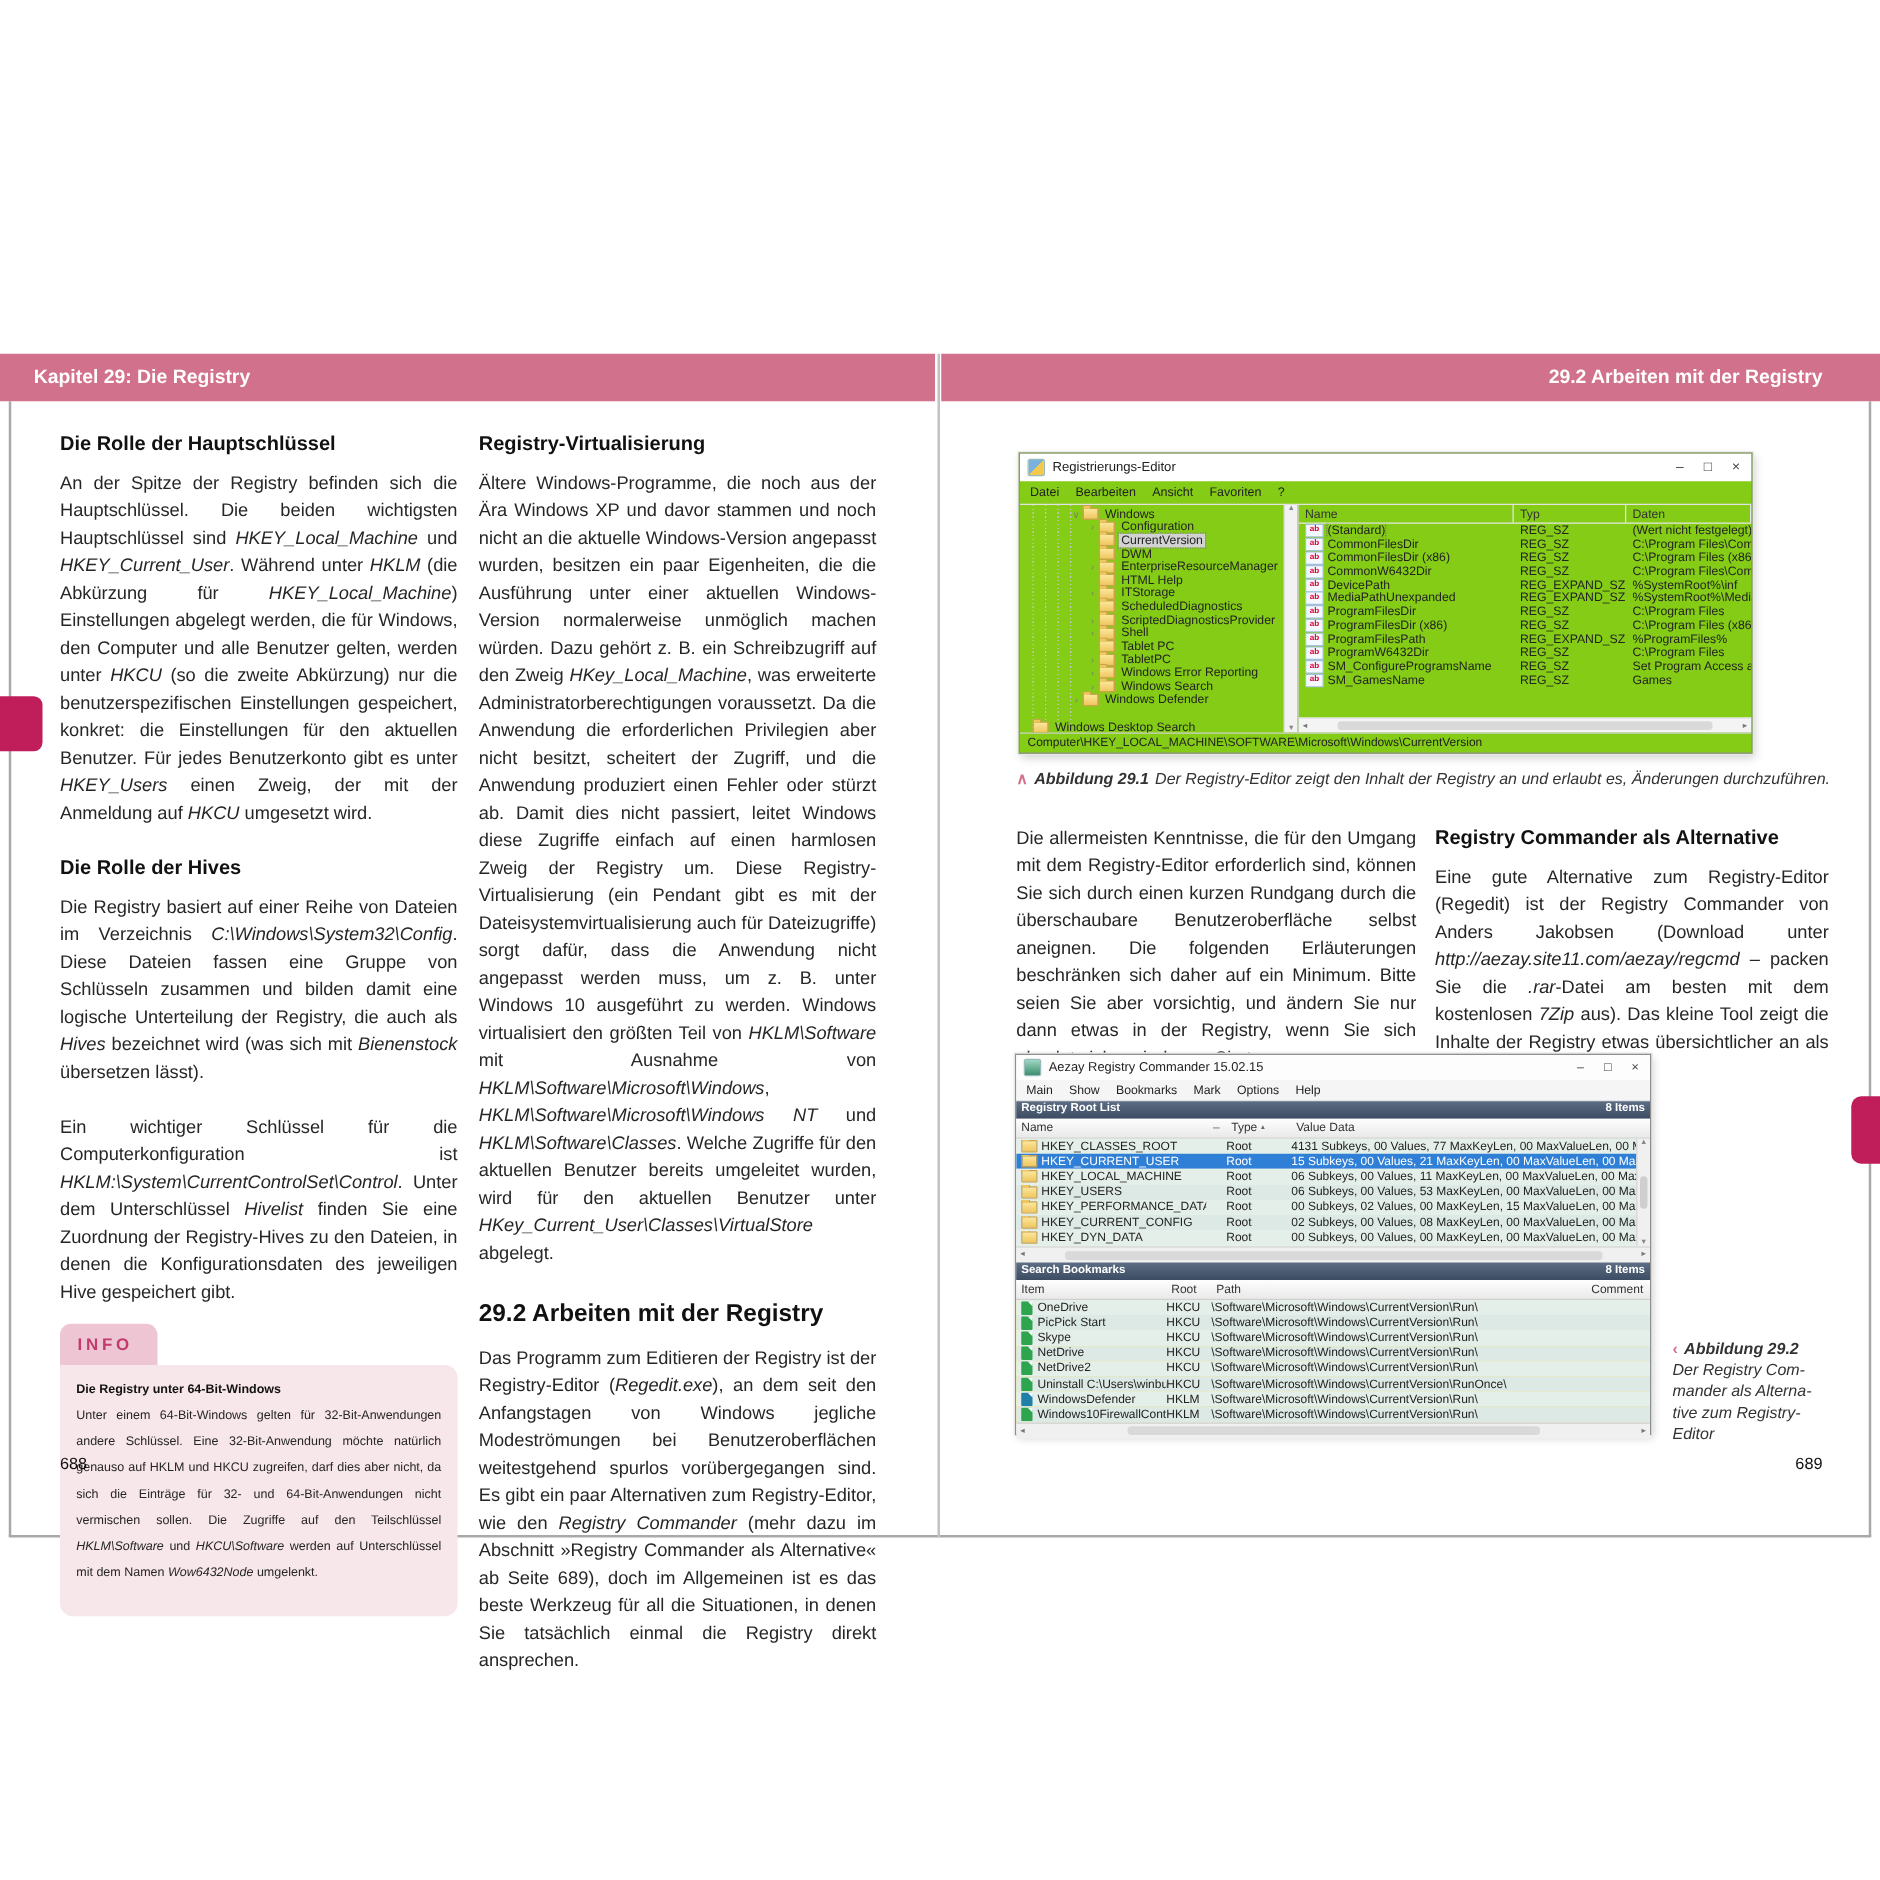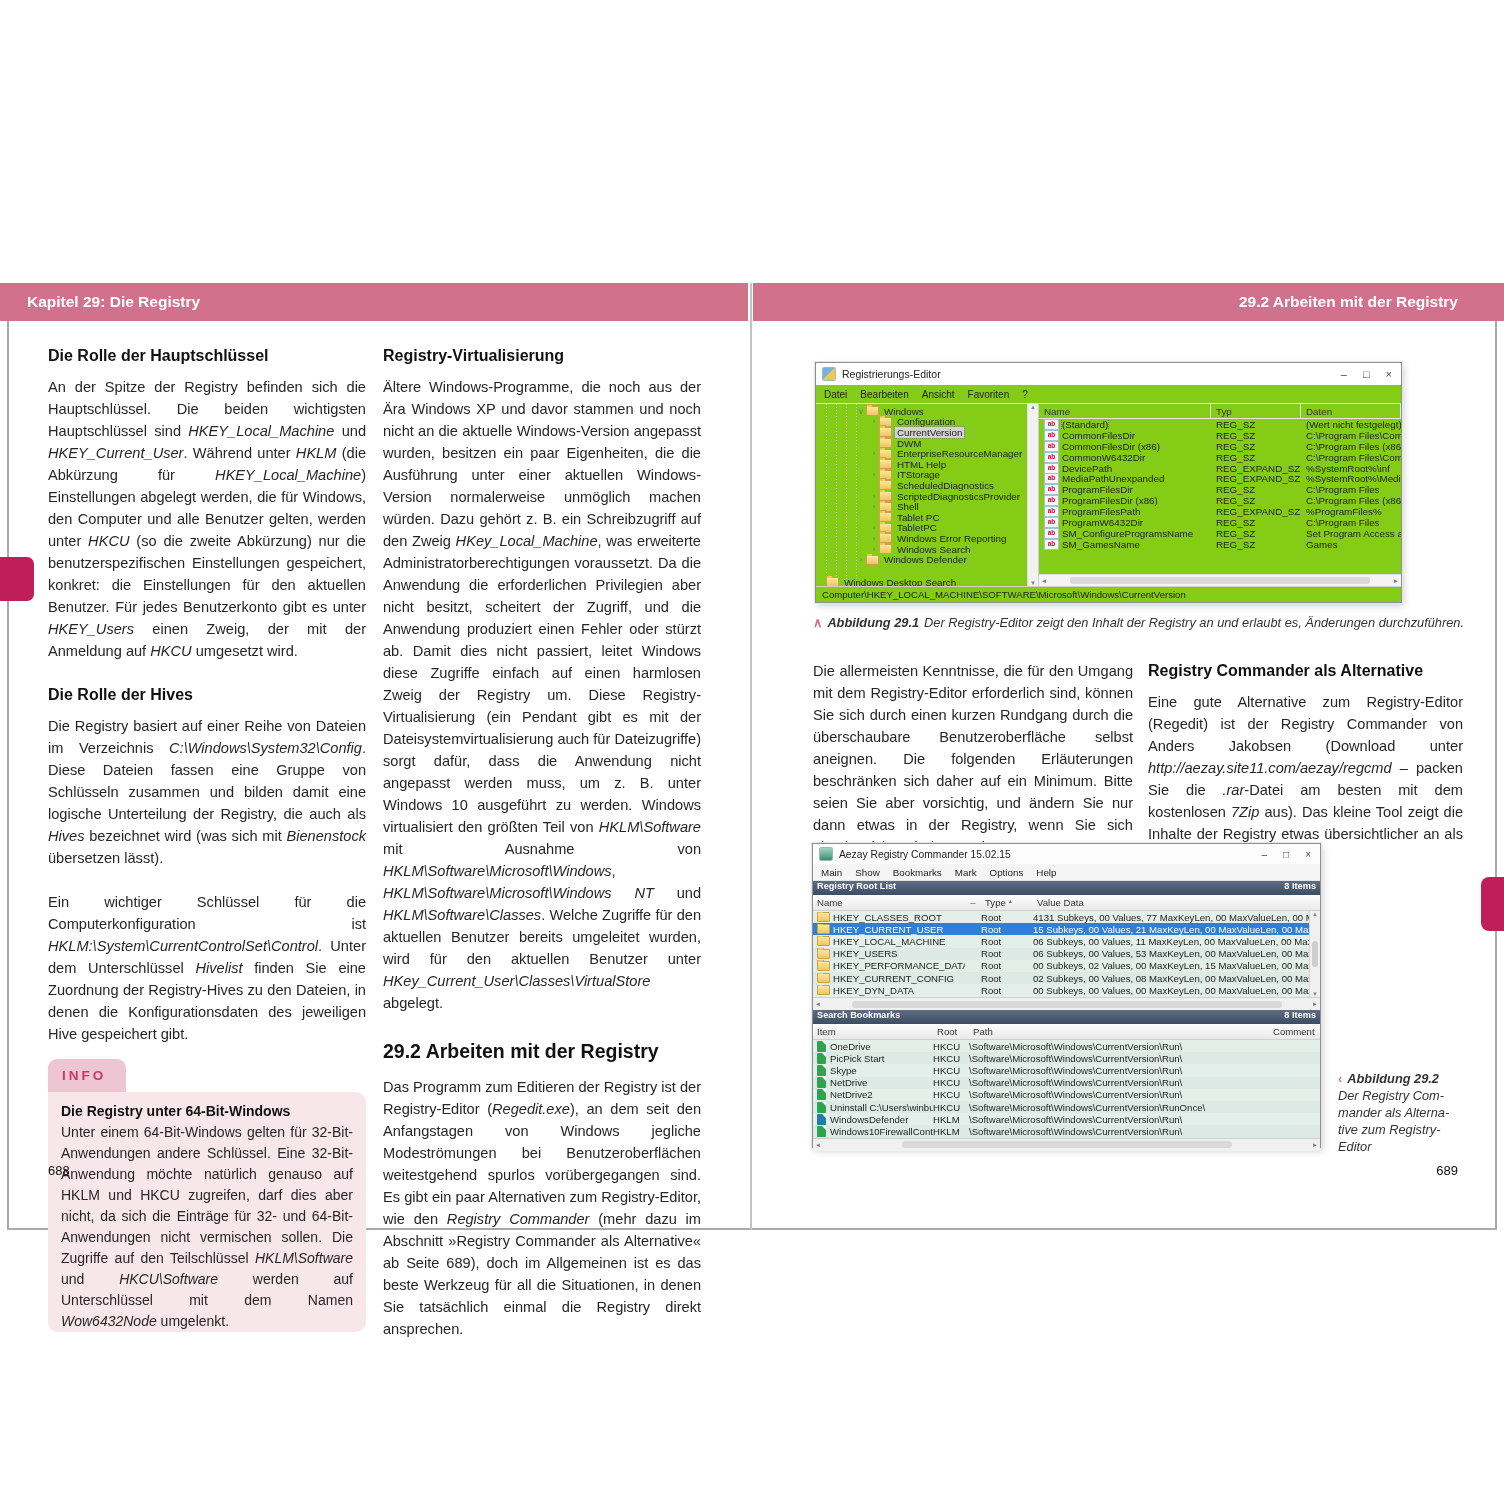--- a/index.html
+++ b/index.html
@@ -28,22 +28,22 @@
   .i{font-style:italic}
   .sechead{font-size:19.5px;font-weight:bold;text-align:left;margin:26px 0 14px;color:#111}
   .pagenum{position:absolute;top:1163px;font-size:13px;font-weight:normal;color:#111}
   #pn-left{left:48px}
   #pn-right{right:46px}
 
   
   #infobox{margin-top:14px}
   .info-chip{display:inline-block;background:#eec6d3;color:#c13b6e;font-weight:bold;
              letter-spacing:3px;font-size:13.5px;padding:6px 20px 5px 14px;border-radius:9px 9px 0 0}
-  .info-body{background:#f7e6ea;border-radius:0 10px 10px 10px;padding:9px 13px 0;
-             font-size:14px;line-height:21px;text-align:justify}
+  .info-body{background:#f7e6ea;border-radius:0 10px 10px 10px;padding:9px 13px 24px;
+             font-size:10px;line-height:21px;text-align:justify}
   .info-title{font-weight:bold;text-align:left;color:#111}
 
   
   .caption{position:absolute;font-size:12.8px;font-style:italic;color:#333;text-align:left;line-height:17px}
   .cap-marker{color:#d2718b;font-style:normal;font-weight:bold;margin-right:5px}
   .cap-label{font-weight:bold;margin-right:5px}
 
   
   .win{position:absolute;background:#84cc16;border:1px solid #8f8f8f;display:flex;flex-direction:column;
        text-align:left;box-shadow:0 0 0 1px #e7e7e7,2px 3px 7px rgba(0,0,0,.18)}

